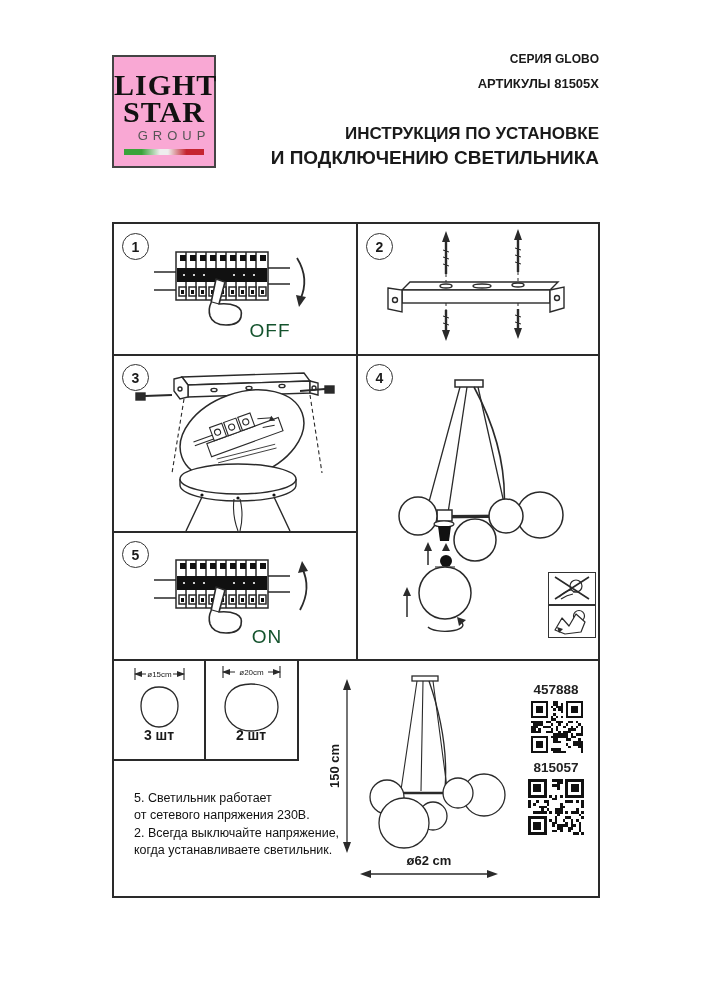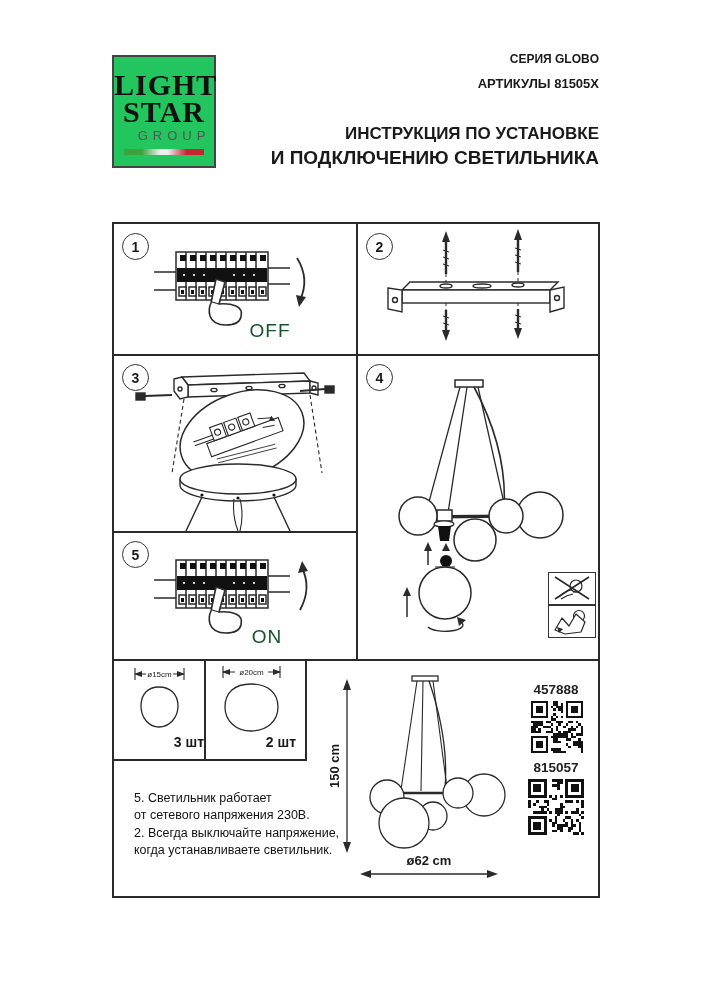--- a/index.html
+++ b/index.html
@@ -1,20 +1,20 @@
 <!DOCTYPE html>
 <html><head>
 <meta charset="utf-8">
 <style>
   html,body{margin:0;padding:0;background:#fff;}
   .page{position:relative;width:707px;height:1000px;background:#fff;overflow:hidden;
         font-family:"Liberation Sans",sans-serif;color:#1a1a1a;}
   
   .logo-box{position:absolute;left:112px;top:55px;width:104px;height:113px;
-            border:2px solid #444;background:#22c55e;text-align:center;box-sizing:border-box;}
+            border:2px solid #444;background:#f9a8d4;text-align:center;box-sizing:border-box;}
   .logo-word{font-family:"Liberation Serif",serif;font-weight:bold;font-size:30px;
              line-height:27px;letter-spacing:1px;color:#111;}
   .logo-word.first{margin-top:14px;}
   .logo-group{font-size:13px;letter-spacing:5px;color:#555;margin-top:3px;margin-left:20px;}
   .logo-flag{height:6px;width:80px;margin:6px auto 0 auto;
              background:linear-gradient(90deg,#3aa33a 0%,#3aa33a 22%,#eee 45%,#eee 55%,#c52430 78%,#c52430 100%);}
   .hdr-right{position:absolute;right:108px;text-align:right;font-weight:bold;}
   .hdr-series{top:52px;font-size:12px;}
   .hdr-articles{top:76px;font-size:13px;}
   .hdr-title1{top:124px;font-size:17px;}
@@ -24,23 +24,23 @@
          border:2px solid #2a2a2a;background:#fff;}
   .vline,.hline{position:absolute;background:#2a2a2a;}
   .stepnum{position:absolute;width:27px;height:27px;border:1.7px solid #333;border-radius:50%;
            display:flex;align-items:center;justify-content:center;font-size:14px;font-weight:bold;
            background:#fff;box-sizing:border-box;}
   .switch-label{position:absolute;font-size:19px;font-weight:normal;letter-spacing:1px;color:#14532d;}
   .ill{position:absolute;}
   .warnbox{position:absolute;width:48px;height:33px;border:1.6px solid #333;box-sizing:border-box;background:#fff;}
   
   .part-boxes{position:absolute;left:0;top:436px;width:183px;height:99px;
-              border-right:2px solid #2a2a2a;border-bottom:2px solid #2a2a2a;box-sizing:content-box;padding-left:8px;}
+              border-right:2px solid #2a2a2a;border-bottom:2px solid #2a2a2a;box-sizing:content-box;}
   .part-div{position:absolute;left:90px;top:0;width:2px;height:99px;background:#2a2a2a;}
-  .part-qty{position:absolute;width:90px;text-align:right;top:74px;font-size:14px;font-weight:bold;}
+  .part-qty{position:absolute;width:90px;text-align:center;top:67px;font-size:14px;font-weight:bold;}
   .notes{position:absolute;left:20px;top:566px;width:235px;font-size:12.5px;line-height:17.3px;color:#111;}
   .qr-label{position:absolute;width:64px;text-align:center;font-size:13.5px;font-weight:bold;color:#222;}
   svg text{font-family:"Liberation Sans",sans-serif;fill:#1a1a1a;}
 </style>
 </head>
 <body>
 
 <div class="page">
 
   <div class="logo-box">

